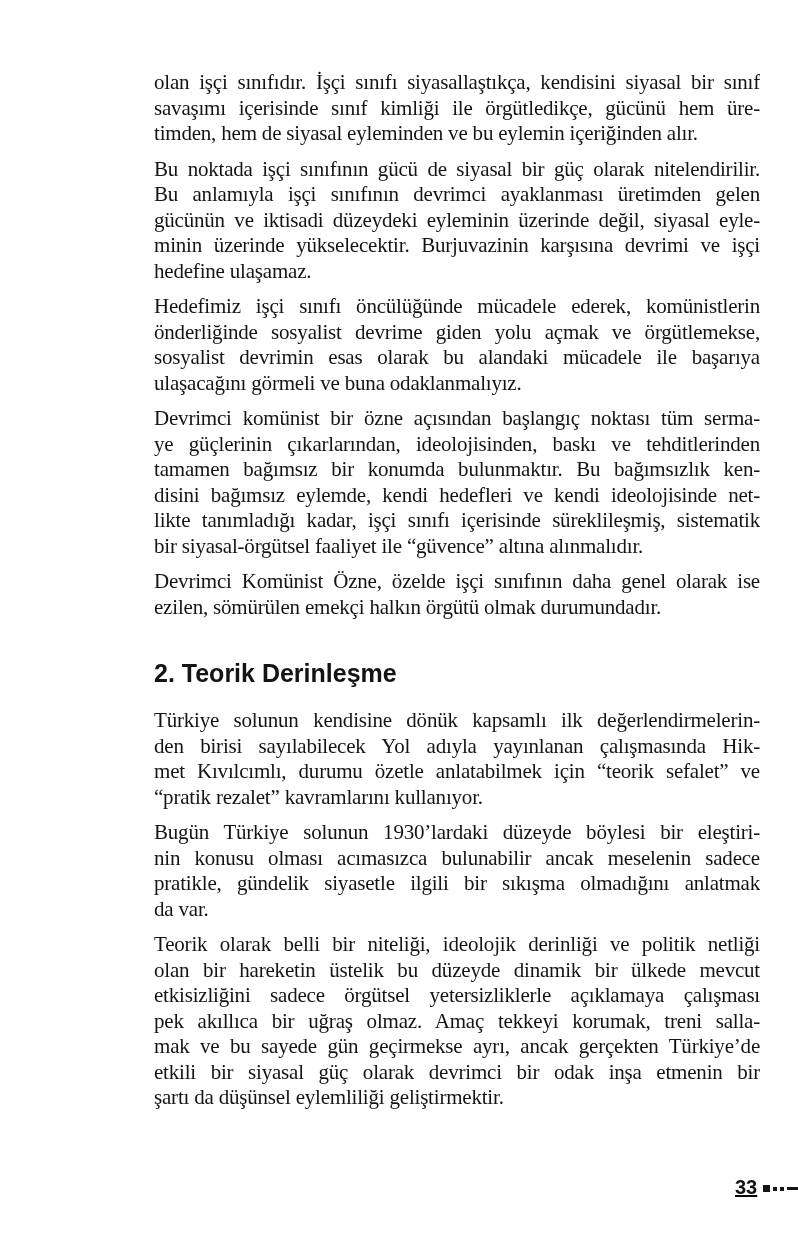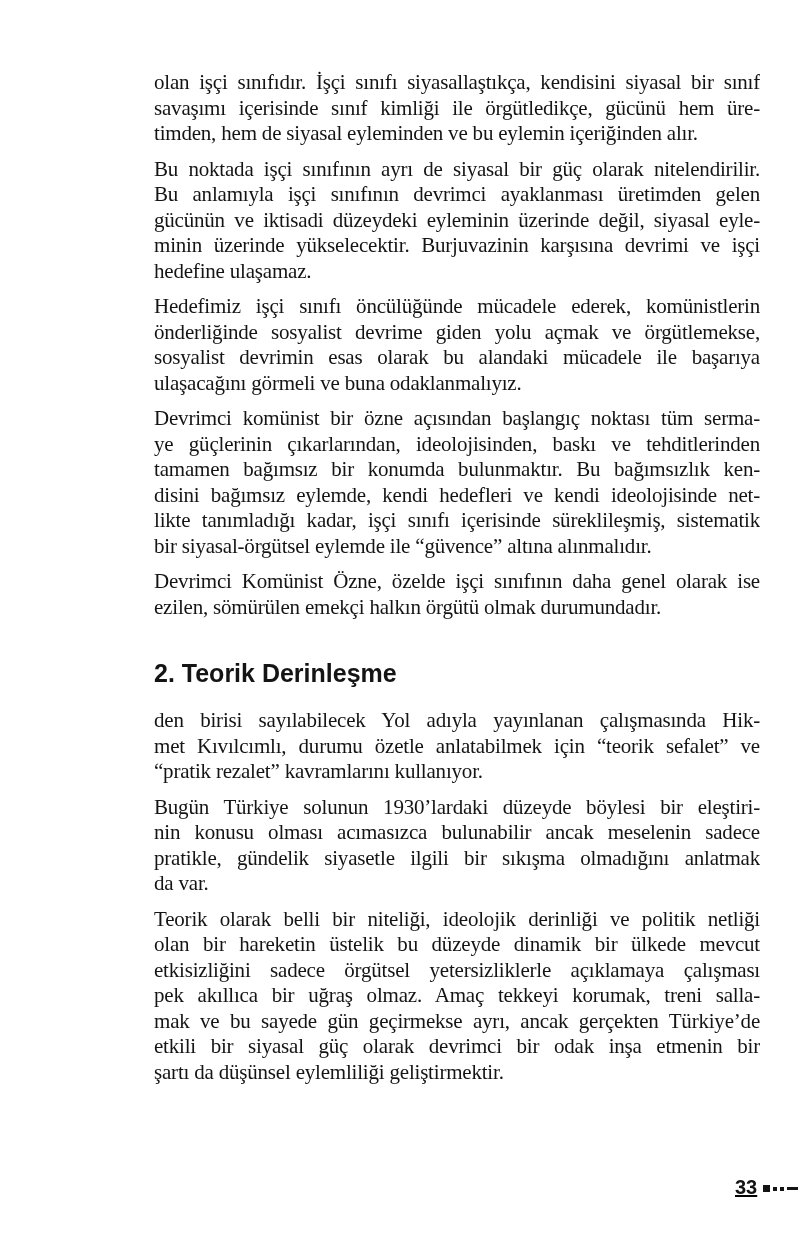--- a/index.html
+++ b/index.html
@@ -79,46 +79,47 @@
 
 <div class="page">
 
   <main class="text-column" id="page-body">
       <div class="paragraph">
         <div class="line">olan işçi sınıfıdır. İşçi sınıfı siyasallaştıkça, kendisini siyasal bir sınıf</div>
         <div class="line">savaşımı içerisinde sınıf kimliği ile örgütledikçe, gücünü hem üre-</div>
         <div class="line last">timden, hem de siyasal eyleminden ve bu eylemin içeriğinden alır.</div>
       </div>
       <div class="paragraph">
-        <div class="line">Bu noktada işçi sınıfının ayrı de siyasal bir güç olarak nitelendirilir.</div>
+        <div class="line">Bu noktada işçi sınıfının gücü de siyasal bir güç olarak nitelendirilir.</div>
         <div class="line">Bu anlamıyla işçi sınıfının devrimci ayaklanması üretimden gelen</div>
         <div class="line">gücünün ve iktisadi düzeydeki eyleminin üzerinde değil, siyasal eyle-</div>
         <div class="line">minin üzerinde yükselecektir. Burjuvazinin karşısına devrimi ve işçi</div>
         <div class="line last">hedefine ulaşamaz.</div>
       </div>
       <div class="paragraph">
         <div class="line">Hedefimiz işçi sınıfı öncülüğünde mücadele ederek, komünistlerin</div>
         <div class="line">önderliğinde sosyalist devrime giden yolu açmak ve örgütlemekse,</div>
         <div class="line">sosyalist devrimin esas olarak bu alandaki mücadele ile başarıya</div>
         <div class="line last">ulaşacağını görmeli ve buna odaklanmalıyız.</div>
       </div>
       <div class="paragraph">
         <div class="line">Devrimci komünist bir özne açısından başlangıç noktası tüm serma-</div>
         <div class="line">ye güçlerinin çıkarlarından, ideolojisinden, baskı ve tehditlerinden</div>
         <div class="line">tamamen bağımsız bir konumda bulunmaktır. Bu bağımsızlık ken-</div>
         <div class="line">disini bağımsız eylemde, kendi hedefleri ve kendi ideolojisinde net-</div>
         <div class="line">likte tanımladığı kadar, işçi sınıfı içerisinde süreklileşmiş, sistematik</div>
-        <div class="line last">bir siyasal-örgütsel eylemde ile “güvence” altına alınmalıdır.</div>
+        <div class="line last">bir siyasal-örgütsel faaliyet ile “güvence” altına alınmalıdır.</div>
       </div>
       <div class="paragraph">
         <div class="line">Devrimci Komünist Özne, özelde işçi sınıfının daha genel olarak ise</div>
         <div class="line last">ezilen, sömürülen emekçi halkın örgütü olmak durumundadır.</div>
       </div>
       <h2 class="section-heading">2. Teorik Derinleşme</h2>
       <div class="paragraph">
+        <div class="line">Türkiye solunun kendisine dönük kapsamlı ilk değerlendirmelerin-</div>
         <div class="line">den birisi sayılabilecek Yol adıyla yayınlanan çalışmasında Hik-</div>
         <div class="line">met Kıvılcımlı, durumu özetle anlatabilmek için “teorik sefalet” ve</div>
         <div class="line last">“pratik rezalet” kavramlarını kullanıyor.</div>
       </div>
       <div class="paragraph">
         <div class="line">Bugün Türkiye solunun 1930’lardaki düzeyde böylesi bir eleştiri-</div>
         <div class="line">nin konusu olması acımasızca bulunabilir ancak meselenin sadece</div>
         <div class="line">pratikle, gündelik siyasetle ilgili bir sıkışma olmadığını anlatmak</div>
         <div class="line last">da var.</div>
       </div>

